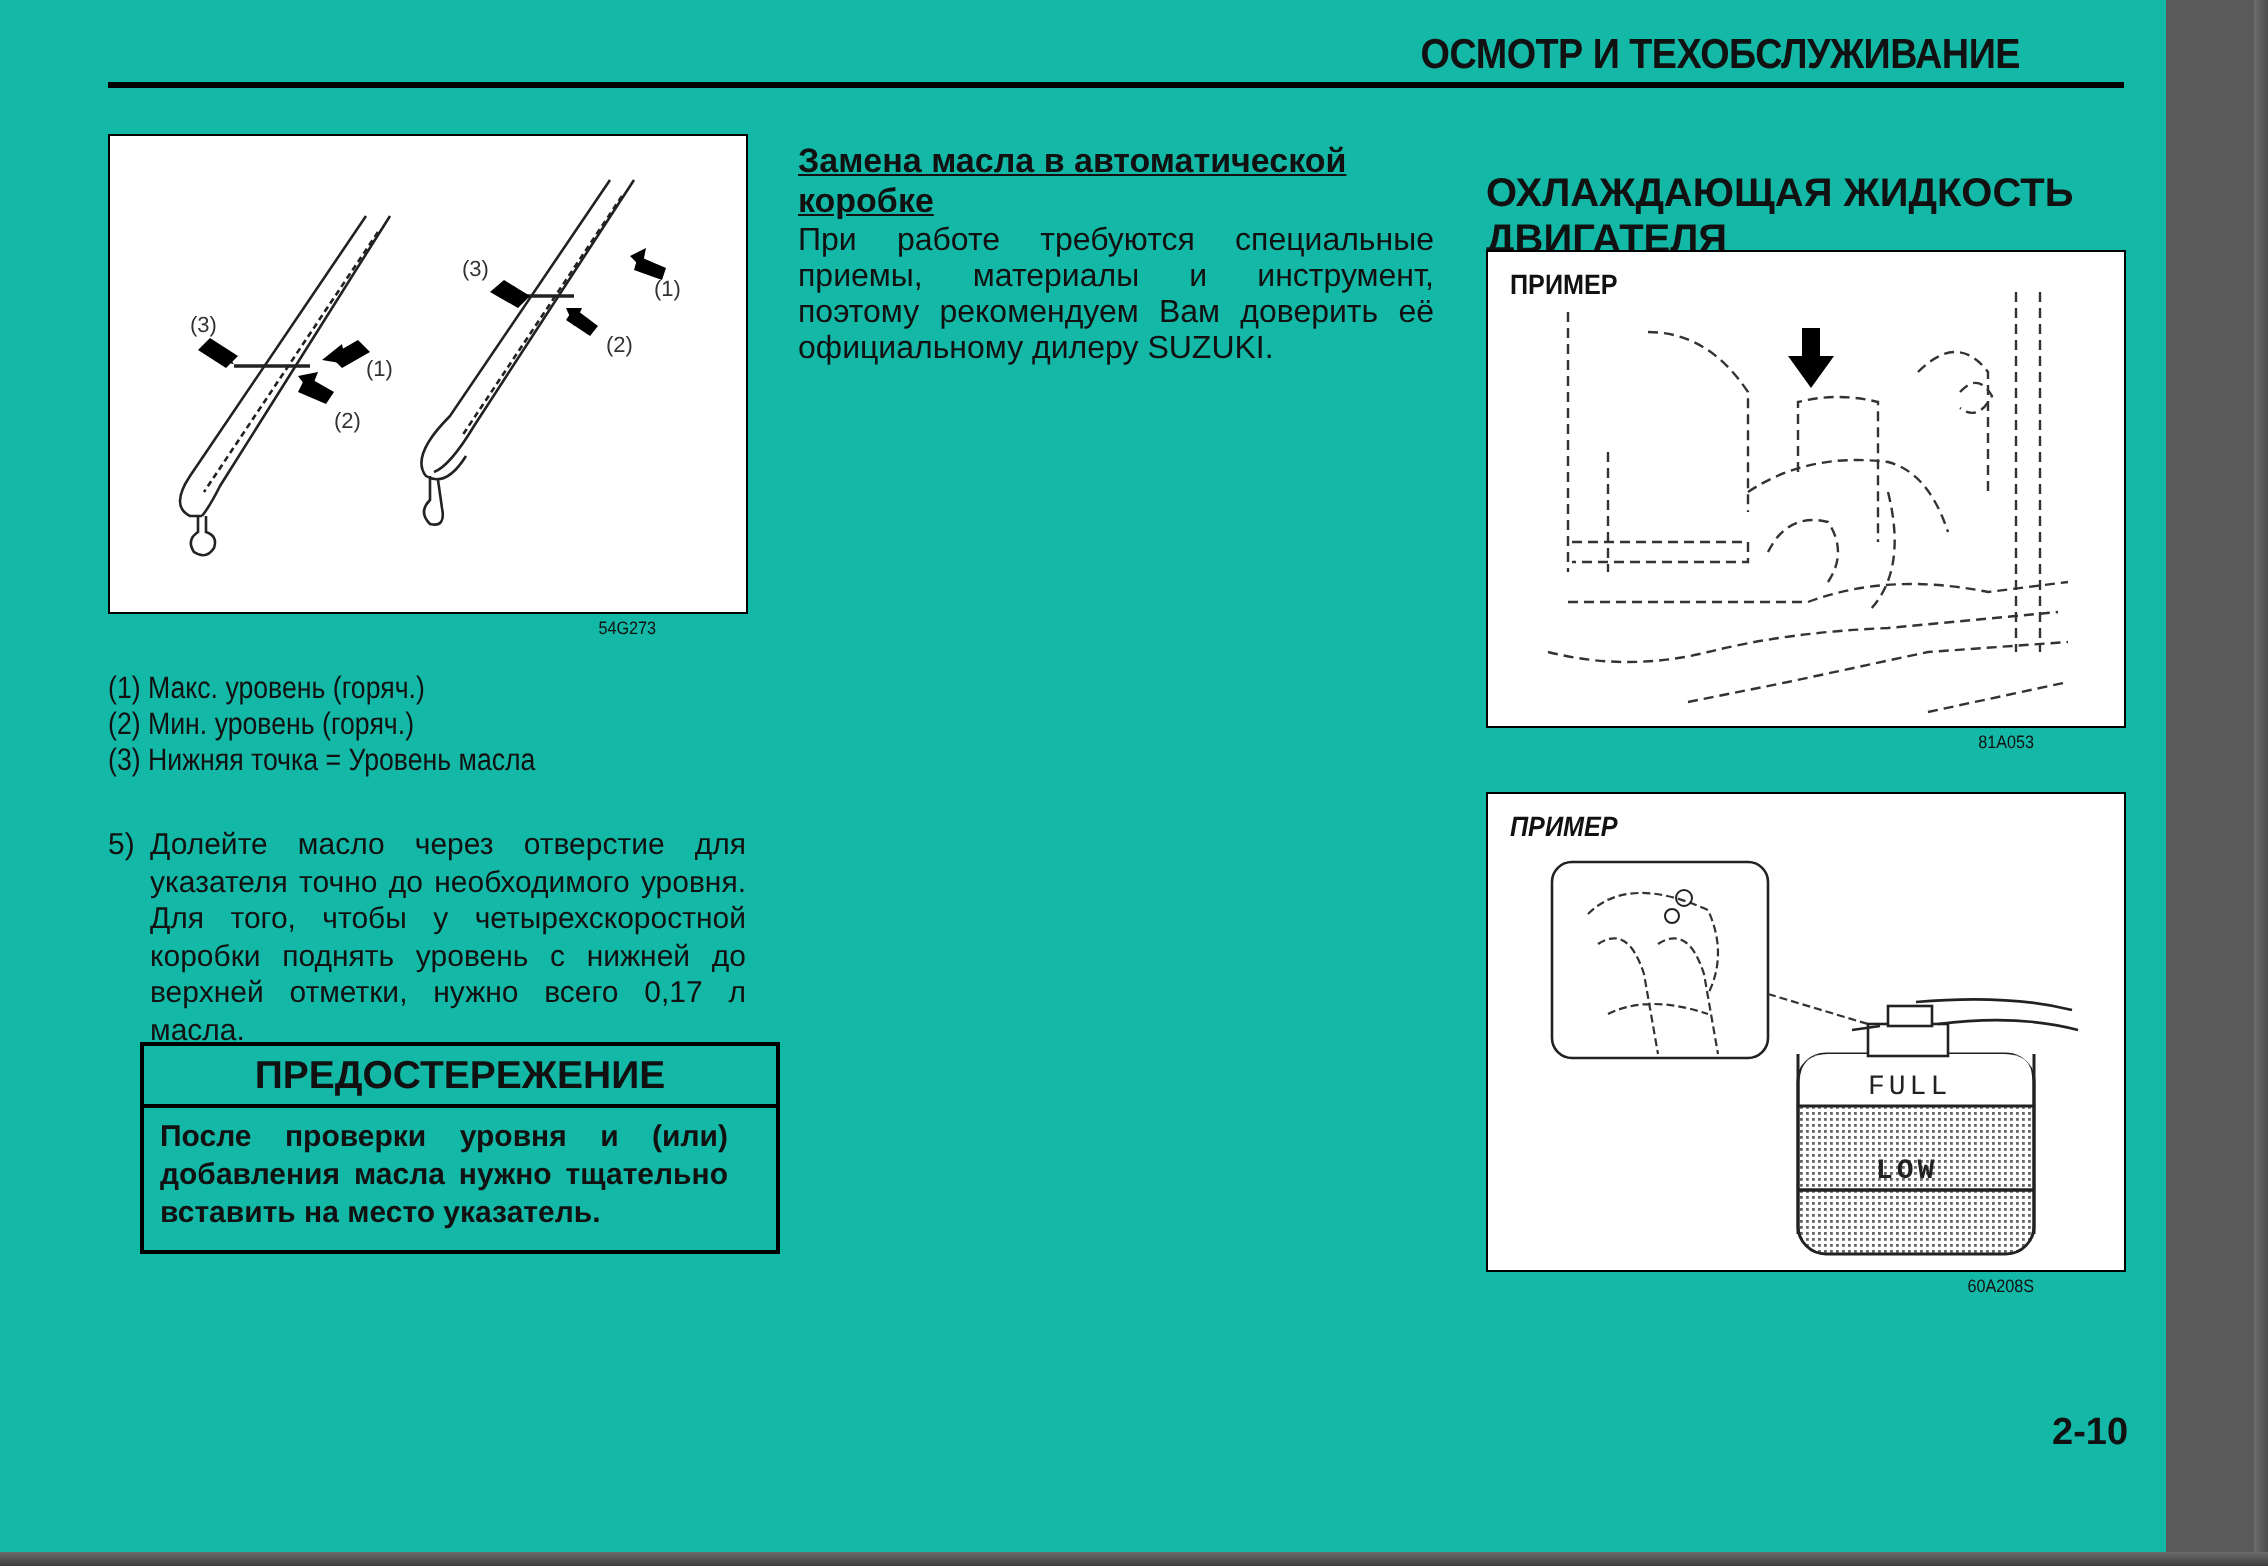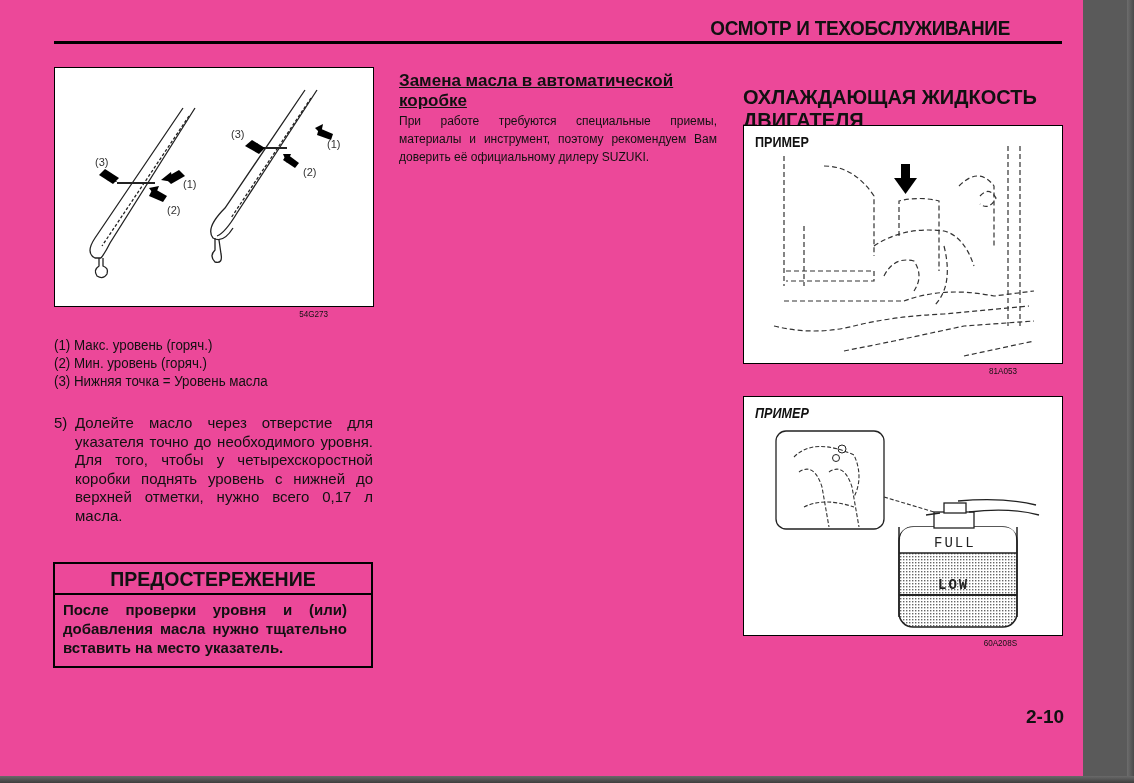--- a/index.html
+++ b/index.html
@@ -6,21 +6,21 @@
   body {
     width: 1134px; height: 783px; overflow: hidden;
     background: #5a5a5a;
     font-family: "Liberation Sans", sans-serif;
     color: #111;
     position: relative;
   }
   .page {
     position: absolute; left: 0; top: 0;
     width: 1083px; height: 776px;
-    background: #ec4899;
+    background: #14b8a6;
   }
   .shadow-right { position: absolute; left: 1127px; top: 0; width: 7px; height: 783px; background: linear-gradient(to right,#6d6d6d,#4a4a4a); }
   .shadow-bottom { position: absolute; left: 0; top: 776px; width: 1134px; height: 7px; background: linear-gradient(to bottom,#6a6a6a,#3e3e3e); }
 
   .header-title {
     position: absolute; right: 73px; top: 16px;
     font-weight: bold; font-size: 21px; letter-spacing: -0.3px;
     transform: scaleX(0.9); transform-origin: right center;
   }
   .header-rule { position: absolute; left: 54px; top: 41px; width: 1008px; height: 3px; background: #000; }
@@ -28,26 +28,26 @@
   .figure { position: absolute; border: 1.5px solid #000; background: #fff; overflow: hidden; }
   .fig-code { position: absolute; font-size: 9px; transform: scaleX(0.9); transform-origin: right center; }
   .fig-label { position: absolute; left: 11px; top: 8px; font-weight: bold; font-size: 14px; transform: scaleX(0.9); transform-origin: left center; }
 
   .legend { position: absolute; left: 54px; top: 336px; font-size: 15.5px; line-height: 18px; transform: scaleX(0.86); transform-origin: left top; white-space: nowrap; }
 
   .step { position: absolute; left: 54px; top: 414px; width: 319px; font-size: 15px; line-height: 18.5px; }
   .step .num { position: absolute; left: 0; top: 0; }
   .step .txt { margin-left: 21px; text-align: justify; text-align-last: left; }
 
-  .warning { position: absolute; left: 53px; top: 521px; width: 316px; border: 2px solid #000; margin-top: 41px; }
+  .warning { position: absolute; left: 70px; top: 521px; width: 316px; border: 2px solid #000; }
   .warning .w-title { text-align: center; font-weight: bold; font-size: 19.5px; padding: 4px 0 2px; border-bottom: 2px solid #000; }
   .warning .w-body { font-weight: bold; font-size: 15px; line-height: 19px; padding: 5px 24px 9px 8px; text-align: justify; text-align-last: left; }
 
   .mid-heading { position: absolute; left: 399px; top: 71px; font-weight: bold; font-size: 17px; line-height: 20px; width: 320px; text-decoration: underline; }
-  .mid-text { position: absolute; left: 399px; top: 112px; width: 318px; font-size: 12px; line-height: 18px; text-align: justify; text-align-last: left; }
+  .mid-text { position: absolute; left: 399px; top: 112px; width: 318px; font-size: 16px; line-height: 18px; text-align: justify; text-align-last: left; }
 
   .right-heading { position: absolute; left: 743px; top: 86px; font-weight: bold; font-size: 20px; line-height: 23px; width: 330px; }
 
   .page-number { position: absolute; left: 1026px; top: 706px; font-weight: bold; font-size: 19px; }
 </style>
 </head>
 <body>
 
 <div class="page">
 

